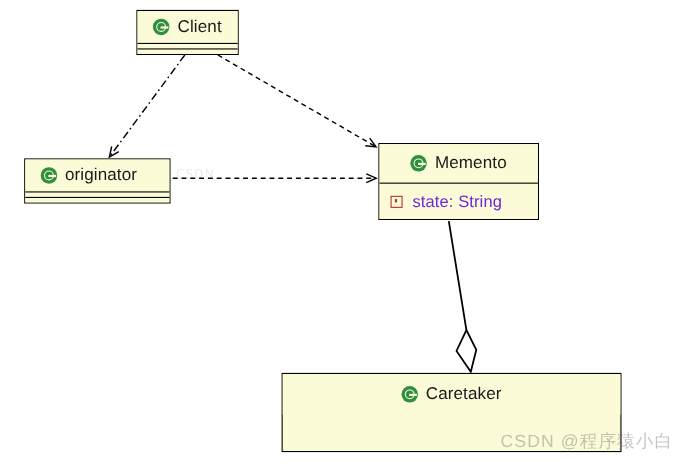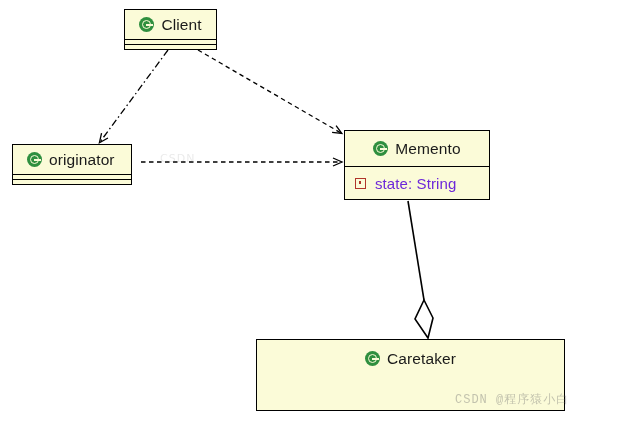--- a/index.html
+++ b/index.html
@@ -125,27 +125,27 @@
     flex: 0 0 auto;
   }
   .header-inner {
     display: flex;
     align-items: center;
   }
   .watermark {
     position: absolute;
     left: 455px;
     top: 391px;
-    font-size: 12px;
+    font-size: 16px;
     color: rgba(110, 110, 110, 0.40);
     letter-spacing: 1px;
     white-space: nowrap;
     z-index: 9;
     pointer-events: none;
-    font-family: Liberation Mono, monospace;
+    font-family: Liberation Sans, sans-serif;
   }
   .watermark-faint {
     position: absolute;
     left: 160px;
     top: 152px;
     font-size: 11px;
     color: rgba(140, 140, 140, 0.18);
     letter-spacing: 1px;
     white-space: nowrap;
     z-index: 1;
@@ -188,21 +188,21 @@
     <div class="compartment header" style="height:29px;">
       <span class="header-inner">
         <span class="icon-class"></span>
         <span class="cls-name">Client</span>
       </span>
     </div>
     <div class="compartment empty-strip" style="height:5px;"></div>
     <div class="compartment empty-strip" style="height:5px;"></div>
   </div>
 
-  <div class="uml-class" style="left:12px; top:144px; width:120px; height:41px;">
+  <div class="uml-class" style="left:22px; top:144px; width:133px; height:41px;">
     <div class="compartment header" style="height:29px; justify-content:flex-start; padding-left:14px;">
       <span class="header-inner">
         <span class="icon-class"></span>
         <span class="cls-name">originator</span>
       </span>
     </div>
     <div class="compartment empty-strip" style="height:5px;"></div>
     <div class="compartment empty-strip" style="height:5px;"></div>
   </div>
 

